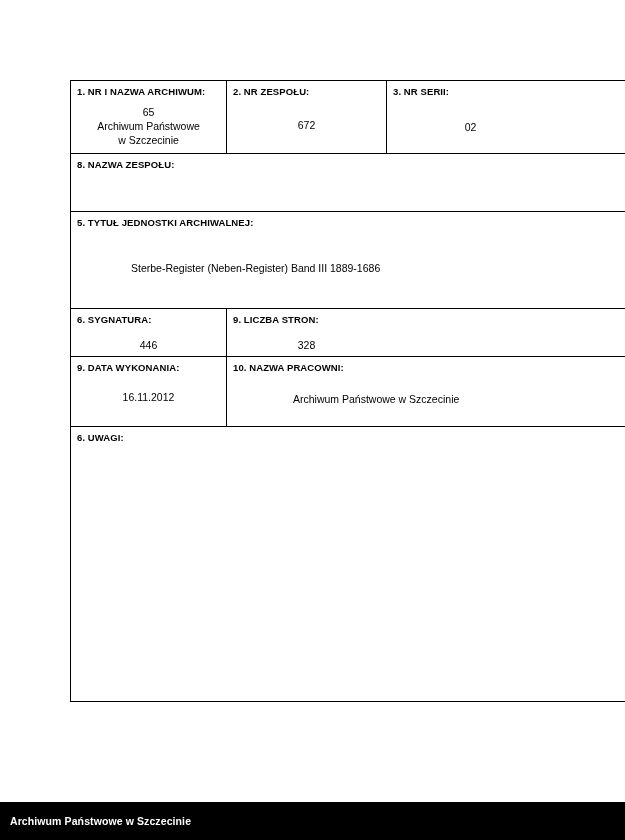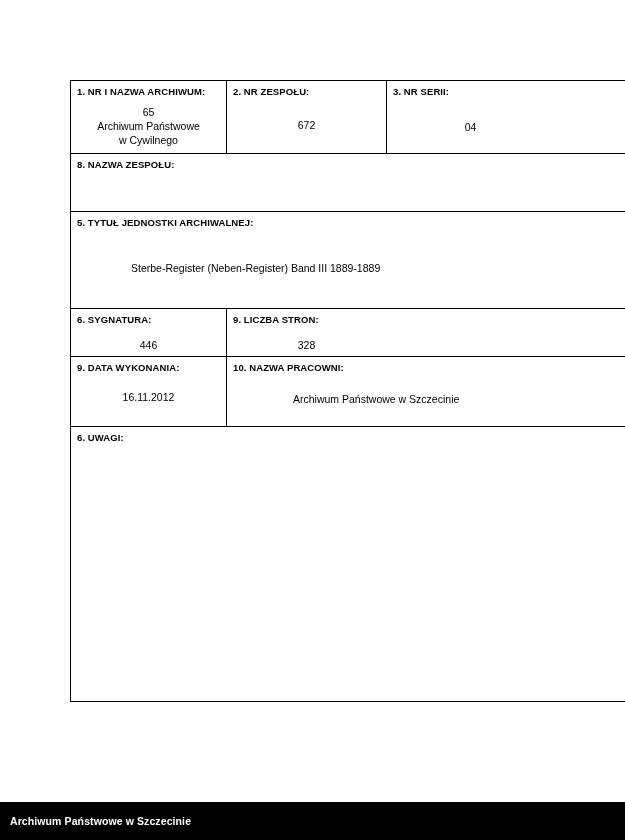--- a/index.html
+++ b/index.html
@@ -129,43 +129,43 @@
 <div class="page">
 
   <div class="form">
 
     <div class="row r1">
       <div class="cell c1">
         <div class="label">1. NR I NAZWA ARCHIWUM:</div>
         <div class="value">
           <div>65</div>
           <div>Archiwum Państwowe</div>
-          <div>w Cywilnego</div>
+          <div>w Szczecinie</div>
         </div>
       </div>
       <div class="cell c2">
         <div class="label">2. NR ZESPOŁU:</div>
         <div class="value">672</div>
       </div>
       <div class="cell c3">
         <div class="label">3. NR SERII:</div>
-        <div class="value">04</div>
+        <div class="value">02</div>
       </div>
     </div>
 
     <div class="row r2">
       <div class="cell c1">
         <div class="label">8. NAZWA ZESPOŁU:</div>
       </div>
     </div>
 
     <div class="row r3">
       <div class="cell c1">
         <div class="label">5. TYTUŁ JEDNOSTKI ARCHIWALNEJ:</div>
-        <div class="value">Sterbe-Register (Neben-Register) Band III  1889-1889</div>
+        <div class="value">Sterbe-Register (Neben-Register) Band III  1889-1686</div>
       </div>
     </div>
 
     <div class="row r4">
       <div class="cell c1">
         <div class="label">6. SYGNATURA:</div>
         <div class="value">446</div>
       </div>
       <div class="cell c2">
         <div class="label">9. LICZBA STRON:</div>

